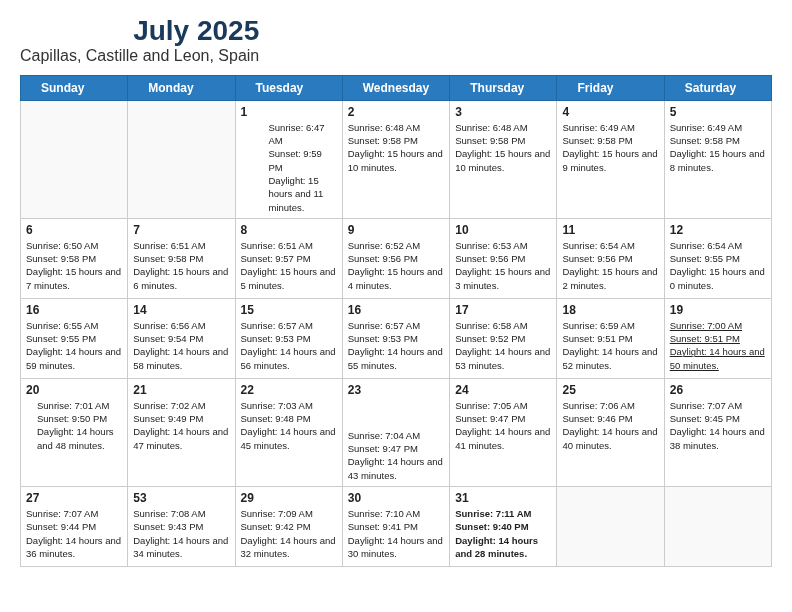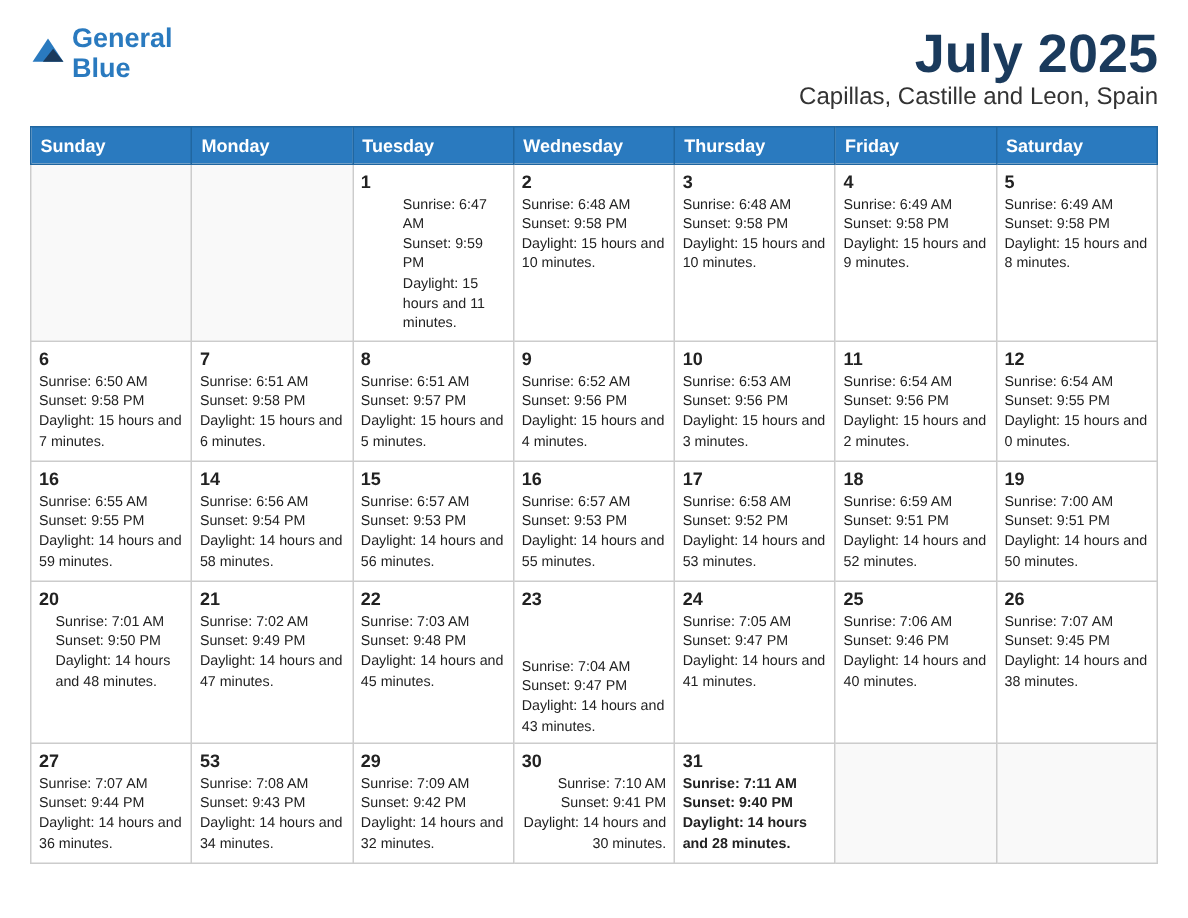--- a/index.html
+++ b/index.html
@@ -37,40 +37,40 @@
       color: #2a7abf;
     }
     .logo-icon {
       width: 24px;
       height: 24px;
     }
     .title-block {
       text-align: right;
     }
     .month-title {
-      font-size: 36px;
+      font-size: 28px;
       font-weight: bold;
       color: #1a3a5c;
       line-height: 1.1;
     }
     .location {
       font-size: 16px;
       color: #333;
     }
     .calendar {
       width: 100%;
       border-collapse: collapse;
       border: 1px solid #ccc;
     }
     .calendar th {
       background: #2a7abf;
       color: #fff;
       font-size: 12px;
       font-weight: bold;
-      padding: 5px 6px;
+      padding: 5px 20px;
       text-align: left;
       border: 1px solid #2066a0;
     }
     .calendar td {
       vertical-align: top;
       border: 1px solid #ccc;
       padding: 4px 5px;
       width: calc(100% / 7);
       height: 80px;
       font-size: 10px;
@@ -91,30 +91,20 @@
       font-size: 9.5px;
       line-height: 1.4;
       color: #222;
     }
   </style>
 </head>
 <body>
 
 <div class="page">
   <div class="header">
-    <div class="logo">
-      <svg class="logo-icon" viewBox="0 0 28 28" xmlns="http://www.w3.org/2000/svg">
-        <polygon points="14,2 26,20 2,20" fill="#2a7abf"></polygon>
-        <polygon points="18,10 26,20 10,20" fill="#1a3a5c"></polygon>
-      </svg>
-      <div class="logo-text">
-        <div><span>General</span></div>
-        <div><span style="color:#2a7abf">Blue</span></div>
-      </div>
-    </div>
     <div class="title-block">
       <div class="month-title">July 2025</div>
       <div class="location">Capillas, Castille and Leon, Spain</div>
     </div>
   </div>
 
   <table class="calendar">
     <thead>
       <tr>
       <th>Sunday</th>
@@ -237,21 +227,21 @@
 Daylight: 14 hours and 53 minutes.</div>
           </td>
           <td>
             <span class="day-num">18</span>
             <div class="day-info" style="white-space: pre-line;">Sunrise: 6:59 AM
 Sunset: 9:51 PM
 Daylight: 14 hours and 52 minutes.</div>
           </td>
           <td>
             <span class="day-num">19</span>
-            <div class="day-info" style="white-space: pre-line;">Sunrise: 7:00 AM
+            <div class="day-info" style="white-space: pre-line; text-decoration: underline;">Sunrise: 7:00 AM
 Sunset: 9:51 PM
 Daylight: 14 hours and 50 minutes.</div>
           </td>
         </tr>
         <tr>
           <td>
             <span class="day-num">20</span>
             <div class="day-info" style="white-space: pre-line; margin-left: 11px;">Sunrise: 7:01 AM
 Sunset: 9:50 PM
 Daylight: 14 hours and 48 minutes.</div>
@@ -307,21 +297,21 @@
 Daylight: 14 hours and 34 minutes.</div>
           </td>
           <td>
             <span class="day-num">29</span>
             <div class="day-info" style="white-space: pre-line;">Sunrise: 7:09 AM
 Sunset: 9:42 PM
 Daylight: 14 hours and 32 minutes.</div>
           </td>
           <td>
             <span class="day-num">30</span>
-            <div class="day-info" style="white-space: pre-line; text-align: right;">Sunrise: 7:10 AM
+            <div class="day-info" style="white-space: pre-line;">Sunrise: 7:10 AM
 Sunset: 9:41 PM
 Daylight: 14 hours and 30 minutes.</div>
           </td>
           <td>
             <span class="day-num">31</span>
             <div class="day-info" style="white-space: pre-line; font-weight: bold;">Sunrise: 7:11 AM
 Sunset: 9:40 PM
 Daylight: 14 hours and 28 minutes.</div>
           </td>
           <td class="empty"></td>

